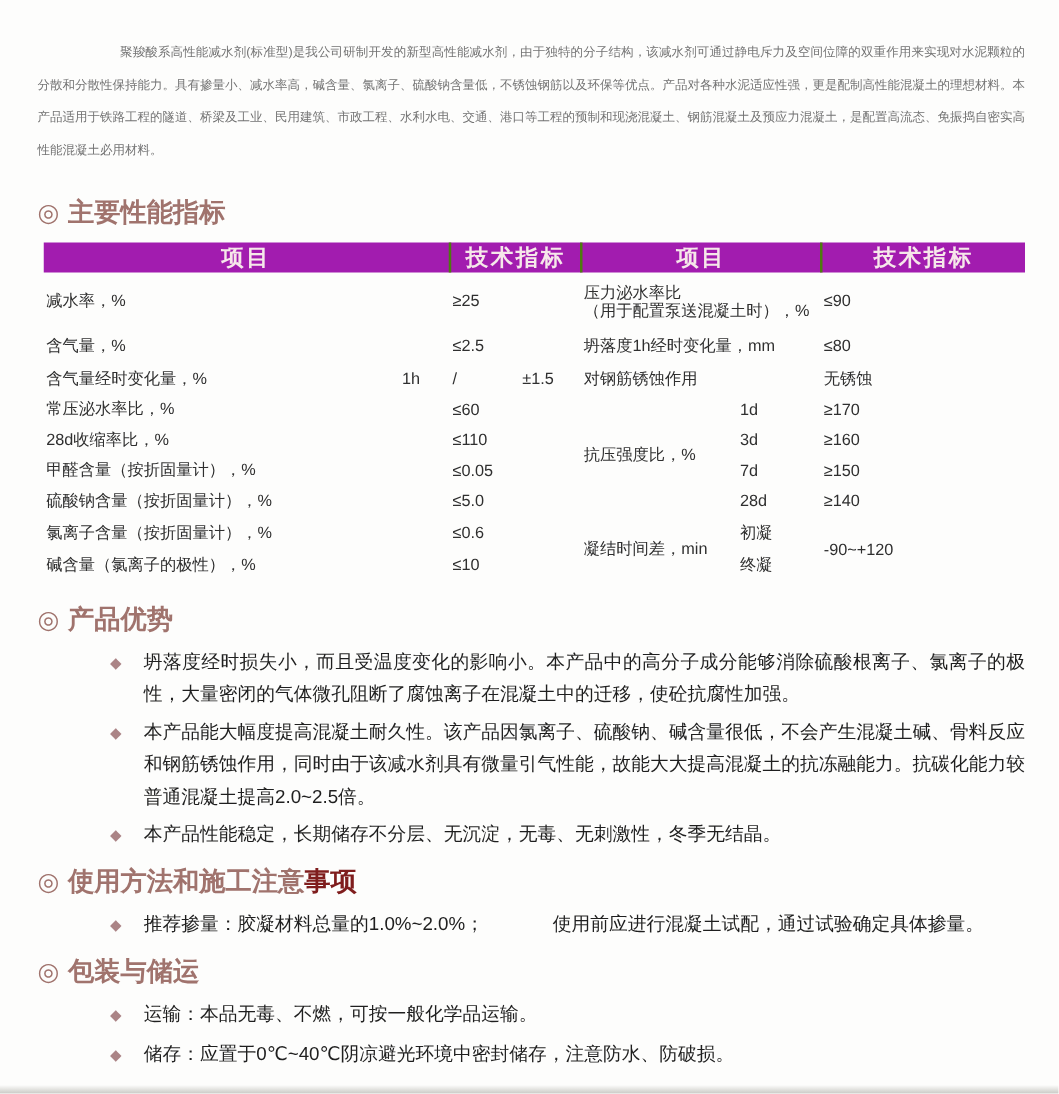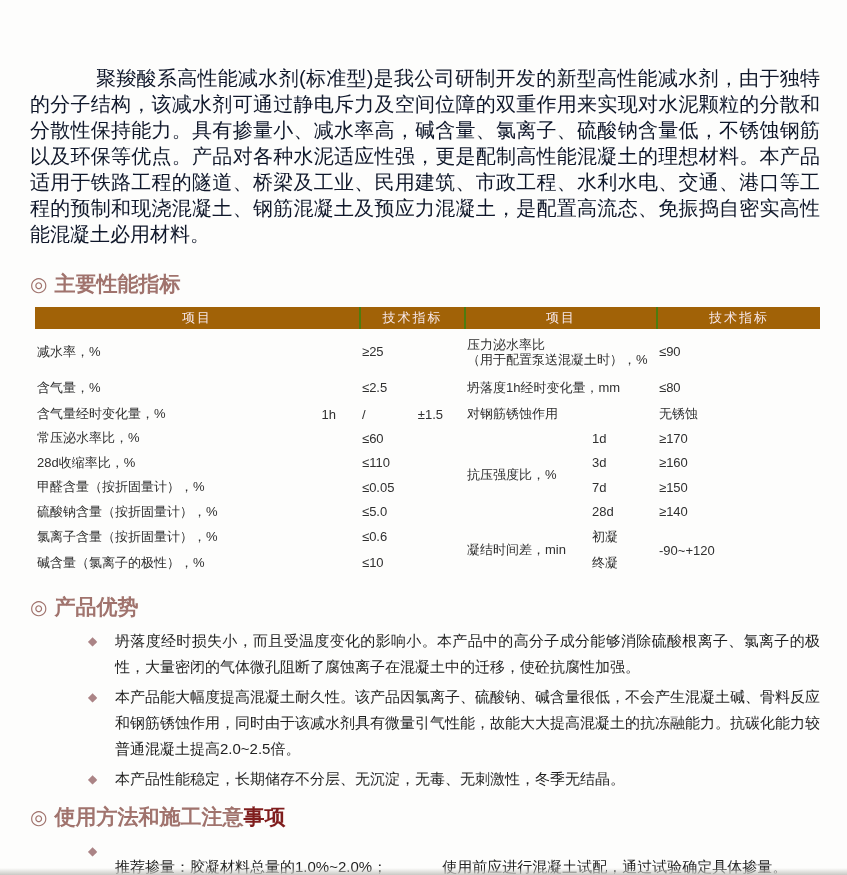--- a/index.html
+++ b/index.html
@@ -16,45 +16,45 @@
     background:#fdfdfc;
     overflow:hidden;
   }
   .scan-bottom {
     position:absolute; left:0; right:0; bottom:0; height:7px;
     background:linear-gradient(180deg, rgba(255,255,255,0), #c9c9c4);
     pointer-events:none;
   }
   
   .intro {
-    font-size:20px; line-height:26px;
+    font-size:10px; line-height:26px;
     text-align:justify; text-indent:66px;
-    color:#0f172a; font-weight:500;margin-top:35px;
+    color:#737373; font-weight:500;
   }
   
   .section-heading {
     display:flex; align-items:center; gap:7px;
     font-size:21px; font-weight:bold; color:#a0736d;
     line-height:26px;
   }
   .section-heading .ring { font-size:20px; font-weight:normal; line-height:1; }
   .section-heading .faded { color:#7f1d1d; }
   .h-perf { margin-top:24px; }
   .h-adv  { margin-top:18px; }
   .h-use  { margin-top:12px; }
   .h-pack { margin-top:12px; }
   
   table.perf {
     border-collapse:collapse; table-layout:fixed;
     width:785px; margin:10px 0 0 5px;
     font-size:13px; color:#2f2f2f;
   }
   table.perf th {
-    background:#a16207; color:#f6e7ea;
-    font-weight:normal; font-size:13px; letter-spacing:2px;
+    background:#a21caf; color:#f6e7ea;
+    font-weight:bold; font-size:18px; letter-spacing:2px;
     height:22px; text-align:center;
   }
   table.perf th + th { border-left:2px solid #4d7c0f; }
   table.perf td { text-align:left; vertical-align:middle; padding:0 2px; }
   tr.rA { height:45px; } tr.rB { height:27px; } tr.rC { height:25px; }
   tr.rD { height:24px; } tr.rE { height:25px; } tr.rF { height:24px; }
   tr.rG { height:25px; } tr.rH { height:25px; } tr.rI { height:27px; }
   .two-line span { display:block; line-height:15px; }
   td.rel { position:relative; }
   .abs-1h { position:absolute; right:24px; top:50%; transform:translateY(-50%); }
@@ -191,21 +191,21 @@
     </li>
   </ul>
 
   <h2 class="section-heading h-use">
     <span class="ring">◎</span>
     <span><span>使用方法和施工注意</span><span class="faded">事项</span></span>
   </h2>
   <ul class="bullets u-use">
     <li>
       <span class="diamond">◆</span>
-      <span class="btext" style="white-space:nowrap;margin-top:16px;">
+      <span class="btext" style="white-space:nowrap;">
         <span>推荐掺量：胶凝材料总量的1.0%~2.0%；</span><span class="use-right">使用前应进行混凝土试配，通过试验确定具体掺量。</span>
       </span>
     </li>
   </ul>
 
   <h2 class="section-heading h-pack">
     <span class="ring">◎</span>
     <span>包装与储运</span>
   </h2>
   <ul class="bullets u-pack">

